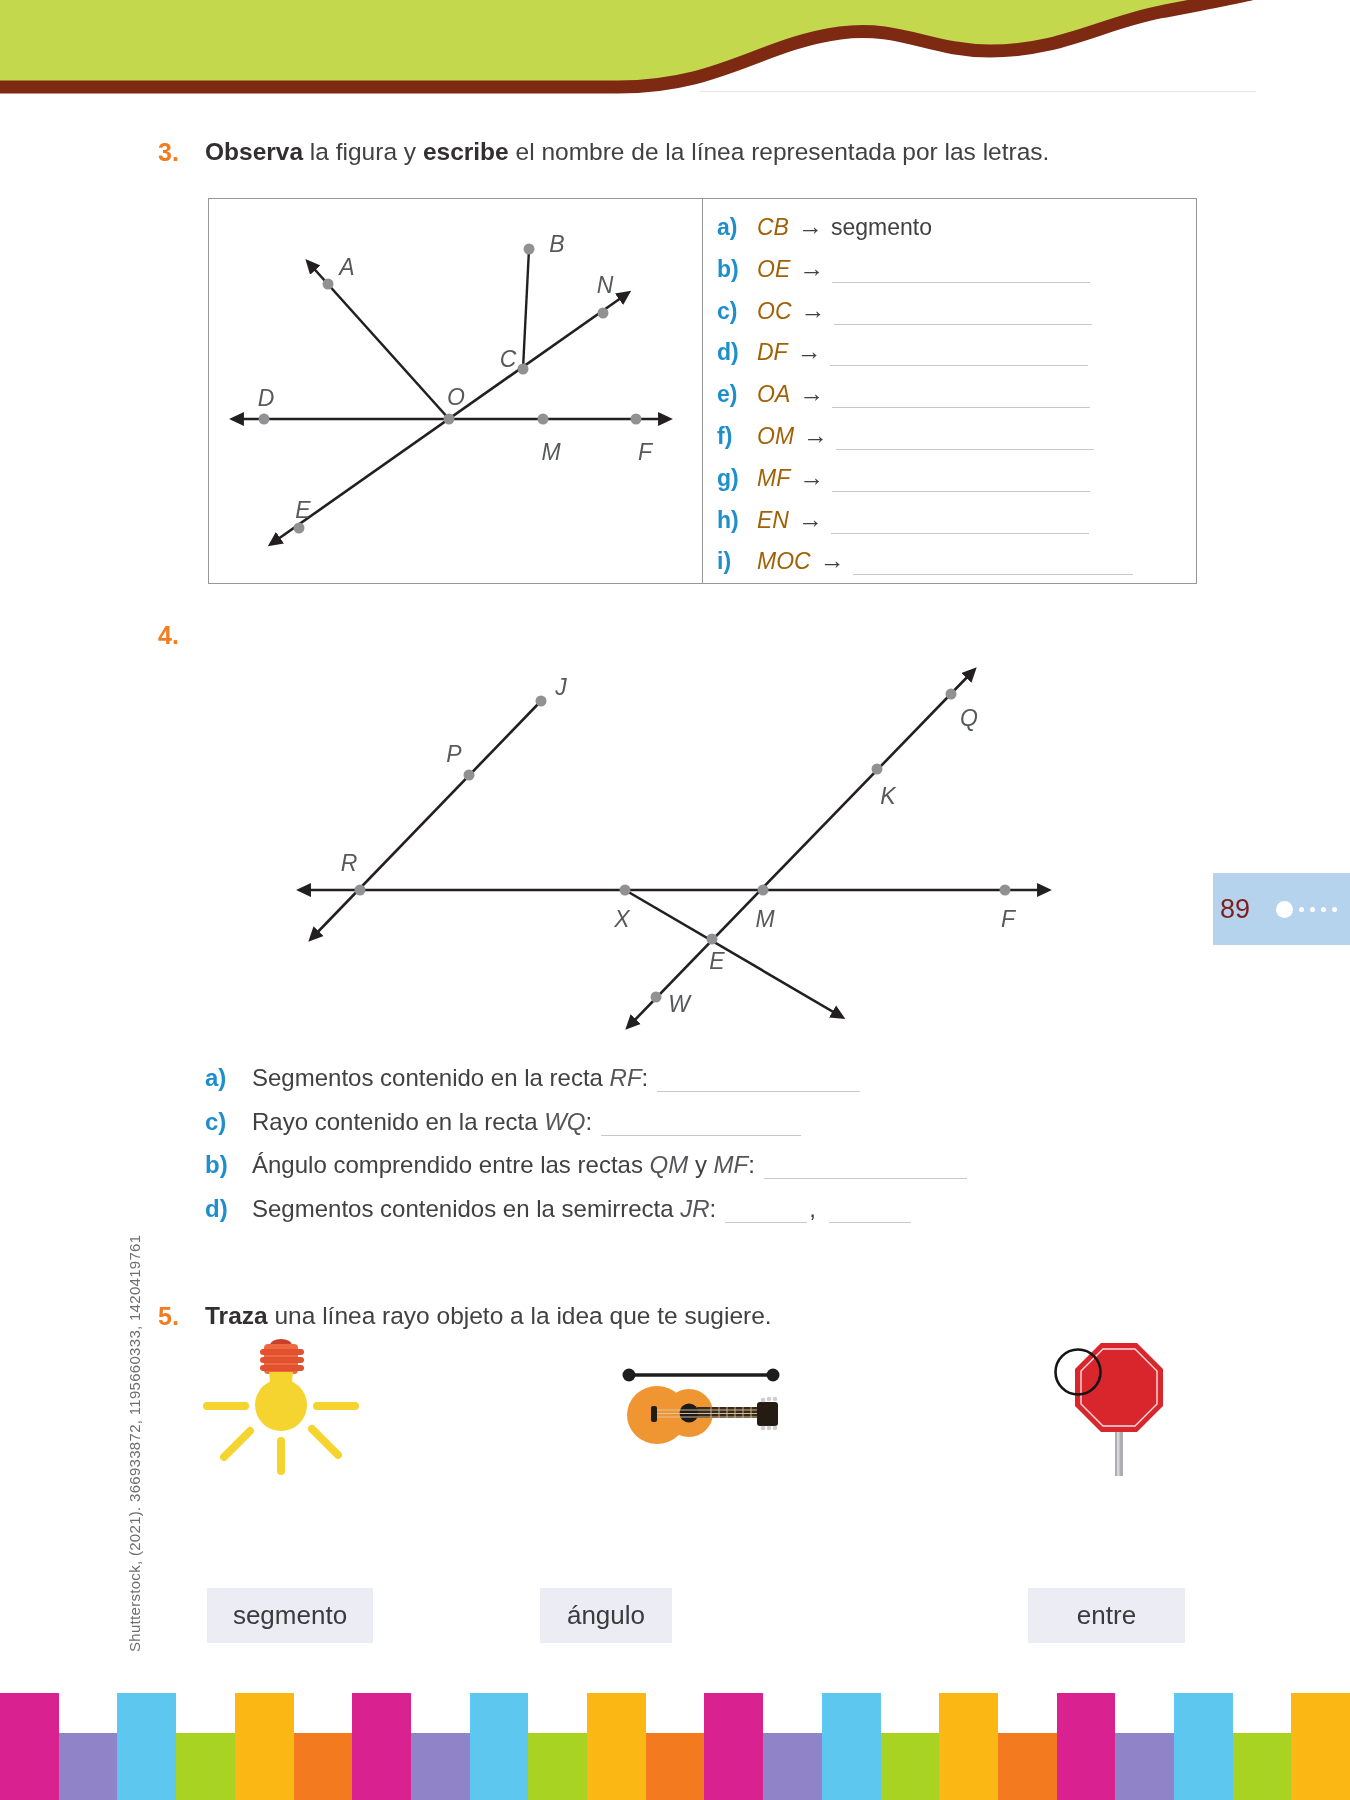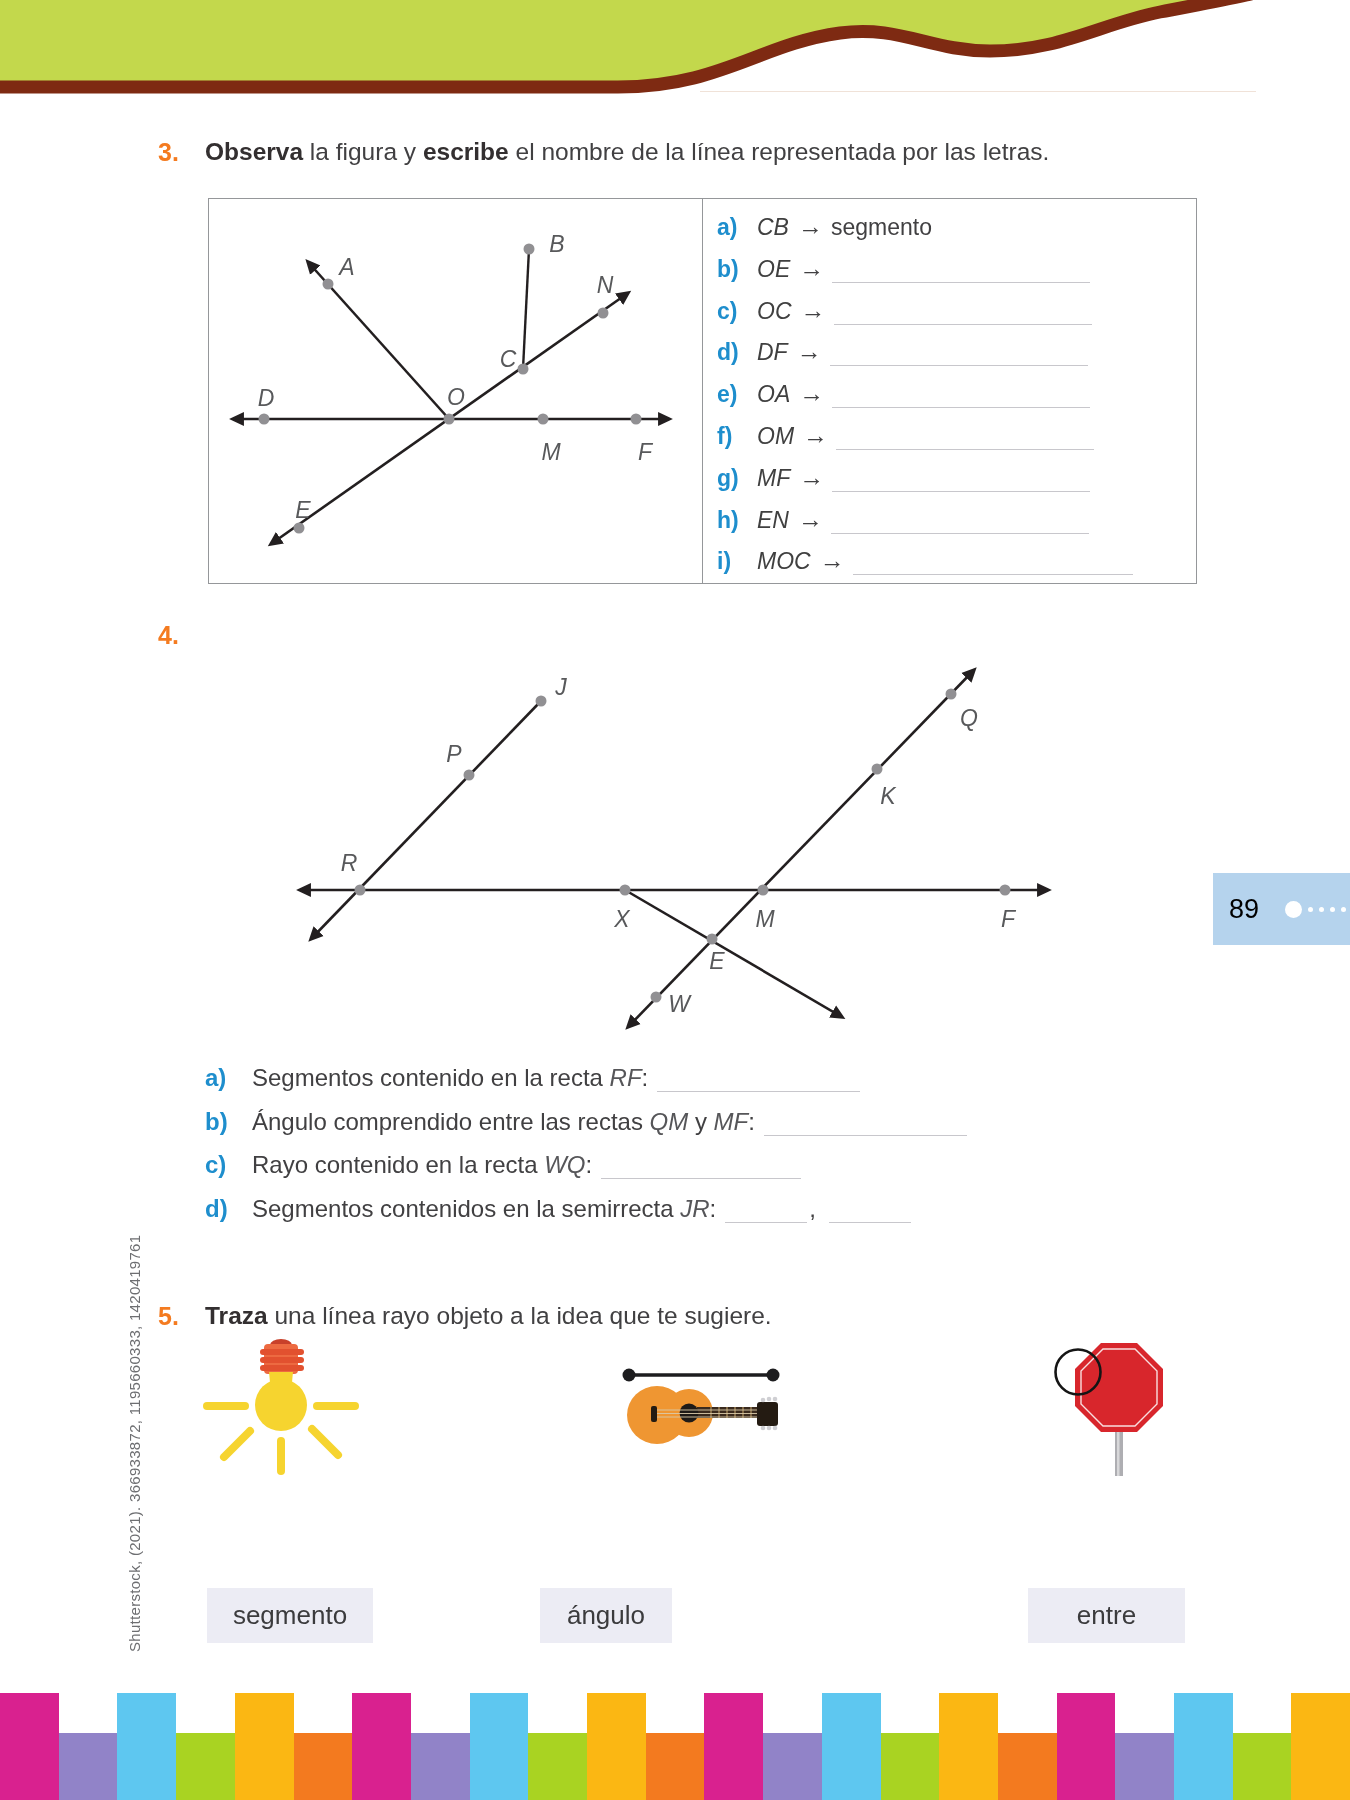--- a/index.html
+++ b/index.html
@@ -22,31 +22,31 @@
   .fig3-divider { position:absolute; left:492.5px; top:0; bottom:0; width:1.5px; background:#95979a; }
   .figure line { stroke:#231f20; stroke-width:2.6; }
   .figure .seg { stroke-width:2.4; }
   .figure circle { fill:#919093; }
   .figure text { font:italic 23px "Liberation Sans", sans-serif; fill:#58595b; text-anchor:middle; }
 
   
   .answers { position:absolute; left:494px; top:0; right:0; bottom:0; padding:7px 0 0 14px; }
   .ans-row { line-height:41.8px; height:41.8px; white-space:nowrap; font-size:23px; }
   .ans-ltr { display:inline-block; width:40px; font-weight:bold; color:#1e8ecd; }
-  .ans-expr { font-style:italic; color:#404040;margin-top:13px; }
+  .ans-expr { font-style:italic; color:#a16207;margin-top:13px; }
   .ans-arr { color:#414042; font-size:25px; margin:0 8px 0 9px; }
   .ans-val { color:#414042; }
   .blank { display:inline-block; border-bottom:1.6px solid #c8c7cc; vertical-align:-6px; }
 
   
   .fig4 { position:absolute; left:250px; top:650px; }
 
   
   .badge { position:absolute; left:1213px; top:873px; width:137px; height:72px; background:#b5d3ed; display:flex; align-items:center; }
-  .badge-num { font-size:27px; color:#000000; margin-left:16px; }
+  .badge-num { font-size:27px; color:#7f1d1d; margin-left:7px; }
   .big-dot { width:17px; height:17px; border-radius:50%; background:#fff; margin-left:26px; }
   .mini-dot { width:5px; height:5px; border-radius:50%; background:#fff; margin-left:6px; }
 
   
   .questions { position:absolute; left:205px; top:1056px; }
   .q-row { line-height:43.5px; height:43.5px; white-space:nowrap; font-size:24px; }
   .q-ltr { display:inline-block; width:47px; font-weight:bold; color:#1e8ecd; }
   .q-blank { margin-left:9px; }
   .q-comma { margin:0 4px 0 2px; }
 
@@ -174,22 +174,22 @@
     <span class="badge-num">89</span>
     <span class="big-dot"></span>
     <span class="mini-dot"></span>
     <span class="mini-dot"></span>
     <span class="mini-dot"></span>
     <span class="mini-dot"></span>
   </div>
 
   <div class="questions">
       <div class="q-row"><span class="q-ltr">a)</span><span class="q-text"><span>Segmentos contenido en la recta </span><span class="i">RF</span><span>:</span><span class="blank q-blank" style="width: 203px;"></span></span></div>
+      <div class="q-row"><span class="q-ltr">c)</span><span class="q-text"><span>Rayo contenido en la recta </span><span class="i">WQ</span><span>:</span><span class="blank q-blank" style="width: 200px;"></span></span></div>
       <div class="q-row"><span class="q-ltr">b)</span><span class="q-text"><span>Ángulo comprendido entre las rectas </span><span class="i">QM</span><span> y </span><span class="i">MF</span><span>:</span><span class="blank q-blank" style="width: 203px;"></span></span></div>
-      <div class="q-row"><span class="q-ltr">c)</span><span class="q-text"><span>Rayo contenido en la recta </span><span class="i">WQ</span><span>:</span><span class="blank q-blank" style="width: 200px;"></span></span></div>
       <div class="q-row"><span class="q-ltr">d)</span><span class="q-text"><span>Segmentos contenidos en la semirrecta </span><span class="i">JR</span><span>:</span><span class="blank q-blank" style="width: 82px;"></span><span class="q-comma">,</span><span class="blank q-blank" style="width: 82px;"></span></span></div>
     </div>
 
   <span class="ex-num" style="left:158px; top:1302px;">5.</span>
   <p class="ex-title" style="left:205px; top:1302px;"><span class="b">Traza</span><span> una línea rayo objeto a la idea que te sugiere.</span></p>
 
   <svg class="icon-svg" style="left:190px; top:1335px;" width="180" height="150" viewBox="0 0 180 150">
     <ellipse cx="91" cy="10" rx="11" ry="6" fill="#c8402a"></ellipse>
     <rect x="74" y="9" width="34" height="30" rx="4" fill="#ed6a41"></rect>
     <rect x="70" y="14" width="44" height="6" rx="3" fill="#e2512f"></rect>

